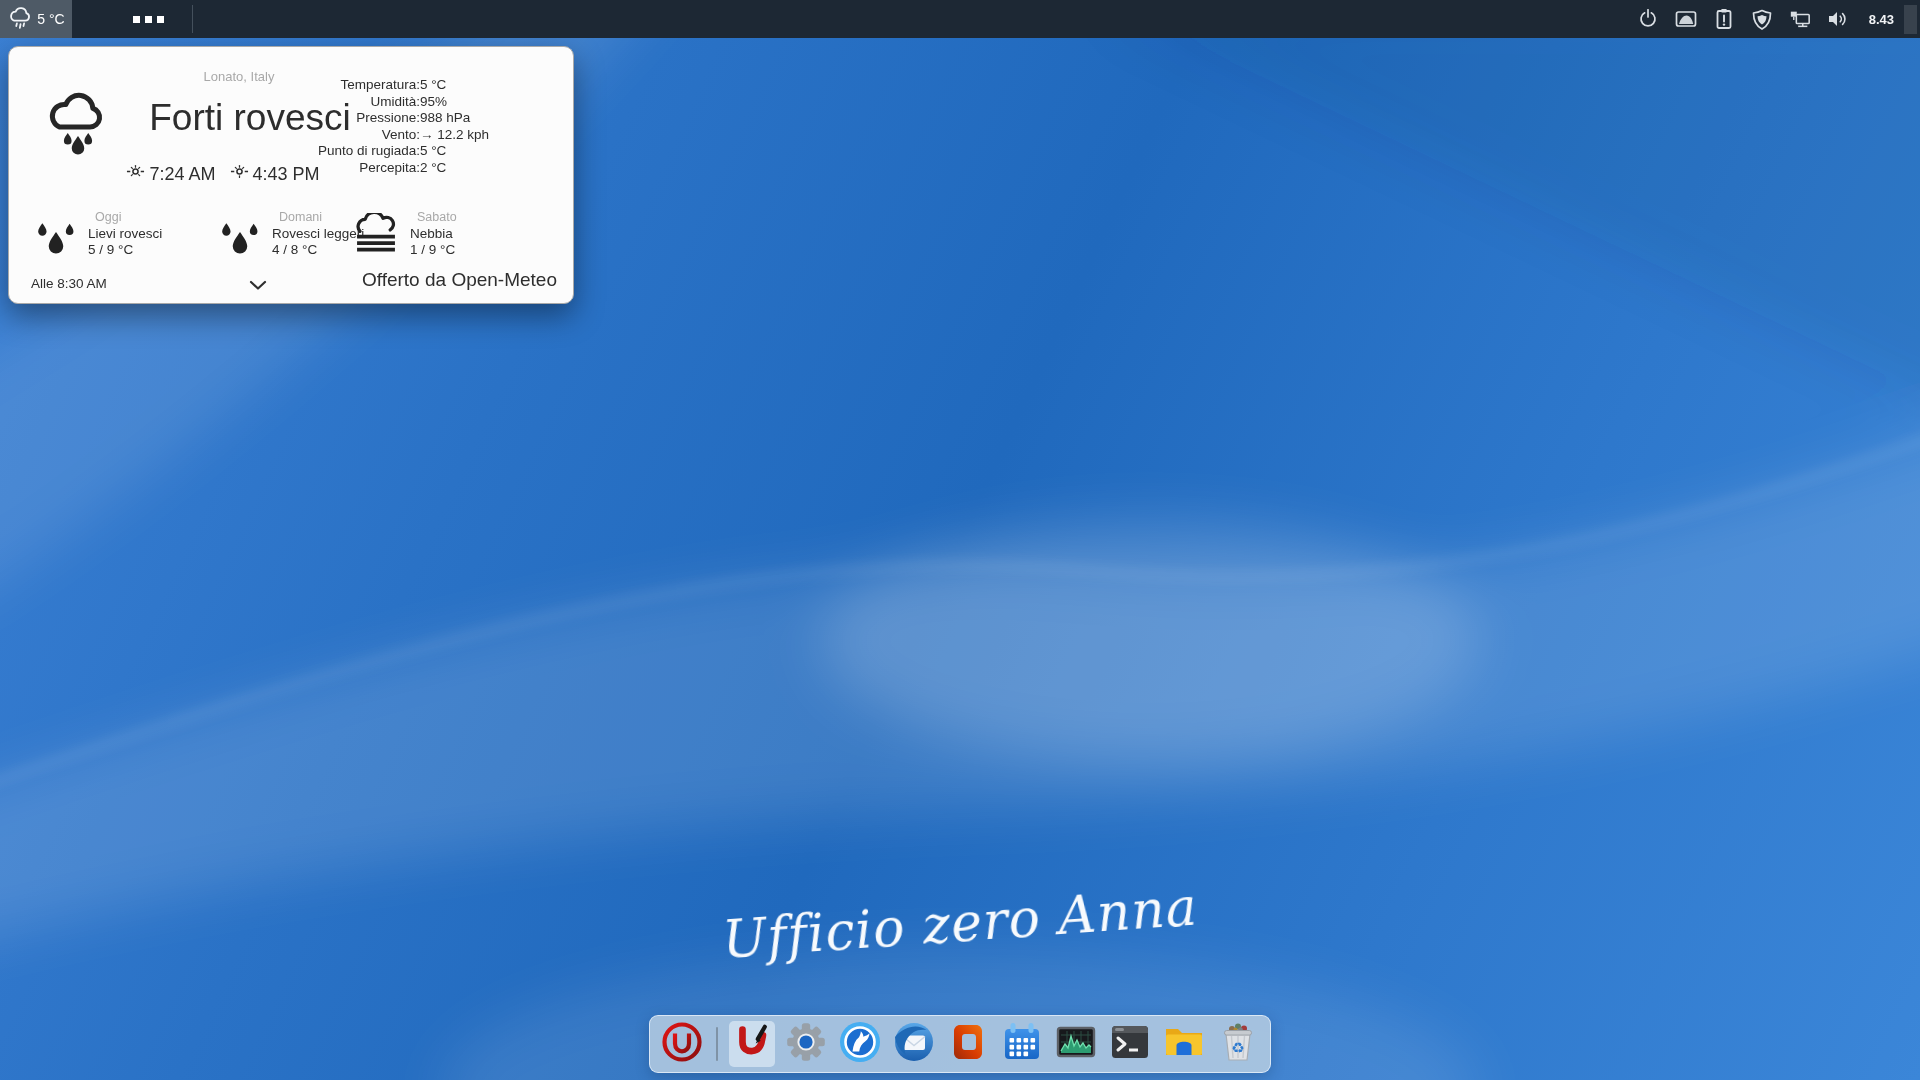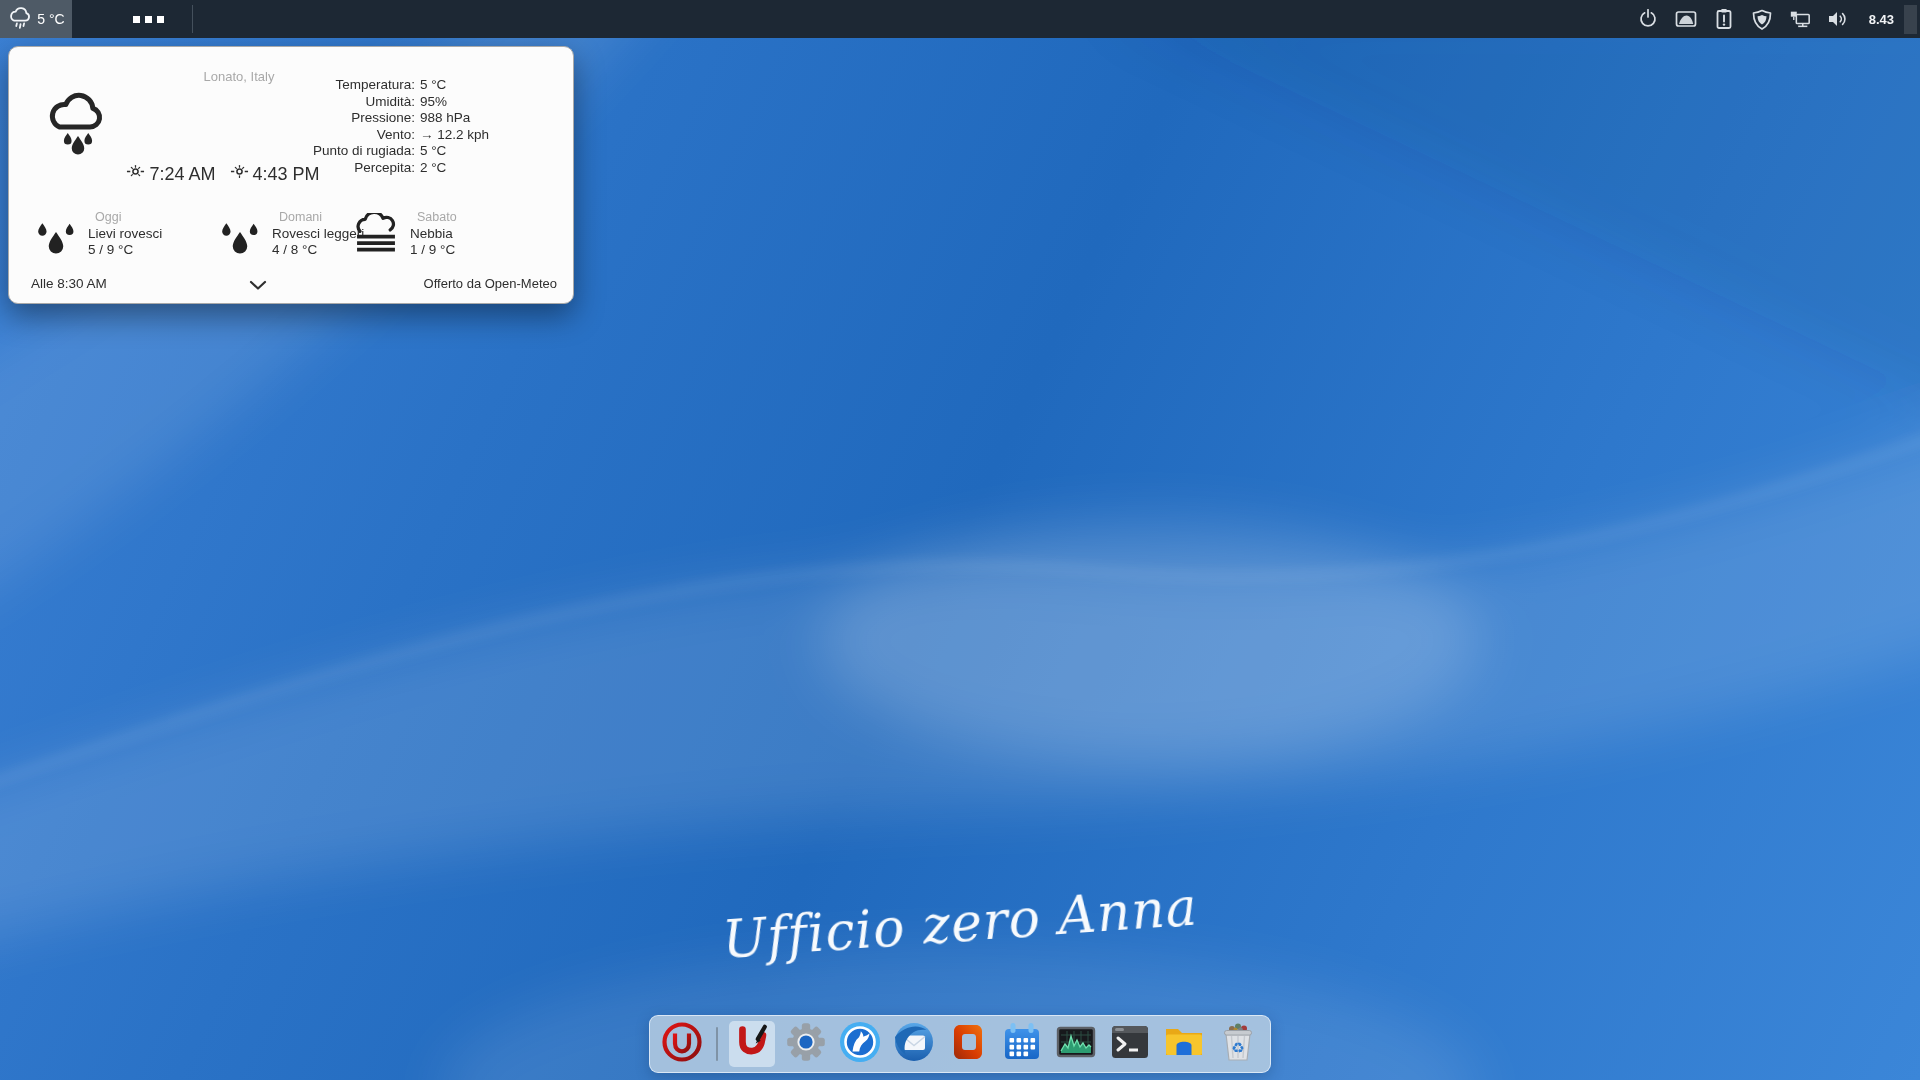--- a/index.html
+++ b/index.html
@@ -32,34 +32,34 @@
     color:#2e2e2e; z-index:5; }
   .popup-location { position:absolute; top:22px; left:0; width:428px; text-align:center; color:#a8a8a8; font-size:13px;padding-left:32px; }
   .cond-icon { position:absolute; top:44px; left:36px; }
   .cond-title { position:absolute; top:50px; left:104px; width:274px; text-align:center;
     font-size:37px; font-weight:300; color:#2d2d2d; white-space:nowrap; }
   .sun-row { position:absolute; top:115px; left:0; width:428px; display:flex; justify-content:center;
     align-items:center; gap:14px; font-size:18px; }
   .sun-group { display:flex; align-items:center; gap:4px; }
 
   .details { position:absolute; top:30px; right:84px; display:grid; grid-template-columns:auto auto;
-    column-gap:5px; font-size:13.5px; line-height:16.5px; }
+    font-size:13.5px; line-height:16.5px; }
   .details .lbl { text-align:right; }
   .details .val { text-align:left; }
 
   .forecast-item { position:absolute; top:162px; display:flex; gap:11px; }
   .fi-1 { left:26px; } .fi-2 { left:210px; } .fi-3 { left:344px; }
   .fc-icon { margin-top:7px; }
   .fc-text { font-size:13.5px; line-height:16.5px; }
   .fc-day { color:#a8a8a8; font-size:12.5px; margin-left:7px; }
 
   .updated { position:absolute; left:22px; bottom:12px; font-size:13.5px; }
   .expander { position:absolute; left:238px; bottom:10px; cursor:pointer; width:22px; height:16px;
     display:flex; align-items:center; justify-content:center; }
-  .attribution { position:absolute; right:16px; bottom:12px; font-size:13px; }
+  .attribution { position:absolute; right:16px; bottom:12px; font-size:19px; }
 
   
   .dock { position:absolute; left:50%; bottom:7px; transform:translateX(-50%); height:58px;
     background:rgba(182,205,226,.85); border:1px solid rgba(228,239,249,.85); border-radius:9px;
     display:flex; align-items:center; padding:0 9px; gap:8px; z-index:4;
     box-shadow:0 4px 14px rgba(10,40,80,.25); }
   .dock-item { width:46px; height:46px; border-radius:5px; display:flex; align-items:center;
     justify-content:center; cursor:pointer; }
   .dock-item.active { background:rgba(236,245,252,.55); }
   .dock-sep { width:2px; height:34px; background:#7f93a6; border-radius:1px; margin:0 3px; }
@@ -178,20 +178,21 @@
       <svg width="66" height="72" viewBox="0 0 30 33">
         <path d="M 6.5,16.5 H 20.5 A 4.4,4.4 0 0 0 21.8,7.9 A 6.4,6.4 0 0 0 9.4,6.2 A 5.4,5.4 0 0 0 6.5,16.5 Z" fill="none" stroke="#262626" stroke-width="2.3" stroke-linejoin="round"></path>
         <g fill="#262626">
           <path transform="translate(10.3,21.6) scale(0.42)" d="M 0,-5.5 C 1.9,-2.7 4.2,0.2 4.2,2.8 A 4.2,4.2 0 1 1 -4.2,2.8 C -4.2,0.2 -1.9,-2.7 0,-5.5 Z"></path>
           <path transform="translate(19.7,21.6) scale(0.42)" d="M 0,-5.5 C 1.9,-2.7 4.2,0.2 4.2,2.8 A 4.2,4.2 0 1 1 -4.2,2.8 C -4.2,0.2 -1.9,-2.7 0,-5.5 Z"></path>
           <path transform="translate(15,24.4) scale(0.68)" d="M 0,-5.5 C 1.9,-2.7 4.2,0.2 4.2,2.8 A 4.2,4.2 0 1 1 -4.2,2.8 C -4.2,0.2 -1.9,-2.7 0,-5.5 Z"></path>
         </g>
       </svg>
     </div>
 
+    <div class="cond-title">Forti rovesci</div>
 
     <div class="sun-row">
       <span class="sun-group">
         <span>
           <svg width="19" height="19" viewBox="-10 -10 20 20">
             <line x1="-9" y1="0" x2="-5.5" y2="0" stroke="#2f2f2f" stroke-width="1.6"></line>
             <line x1="5.5" y1="0" x2="9" y2="0" stroke="#2f2f2f" stroke-width="1.6"></line>
             <circle r="2.7" fill="none" stroke="#2f2f2f" stroke-width="1.6"></circle>
             <g stroke="#2f2f2f" stroke-width="1.3" stroke-linecap="round">
               <line x1="0" y1="-4.6" x2="0" y2="-6.2"></line>

